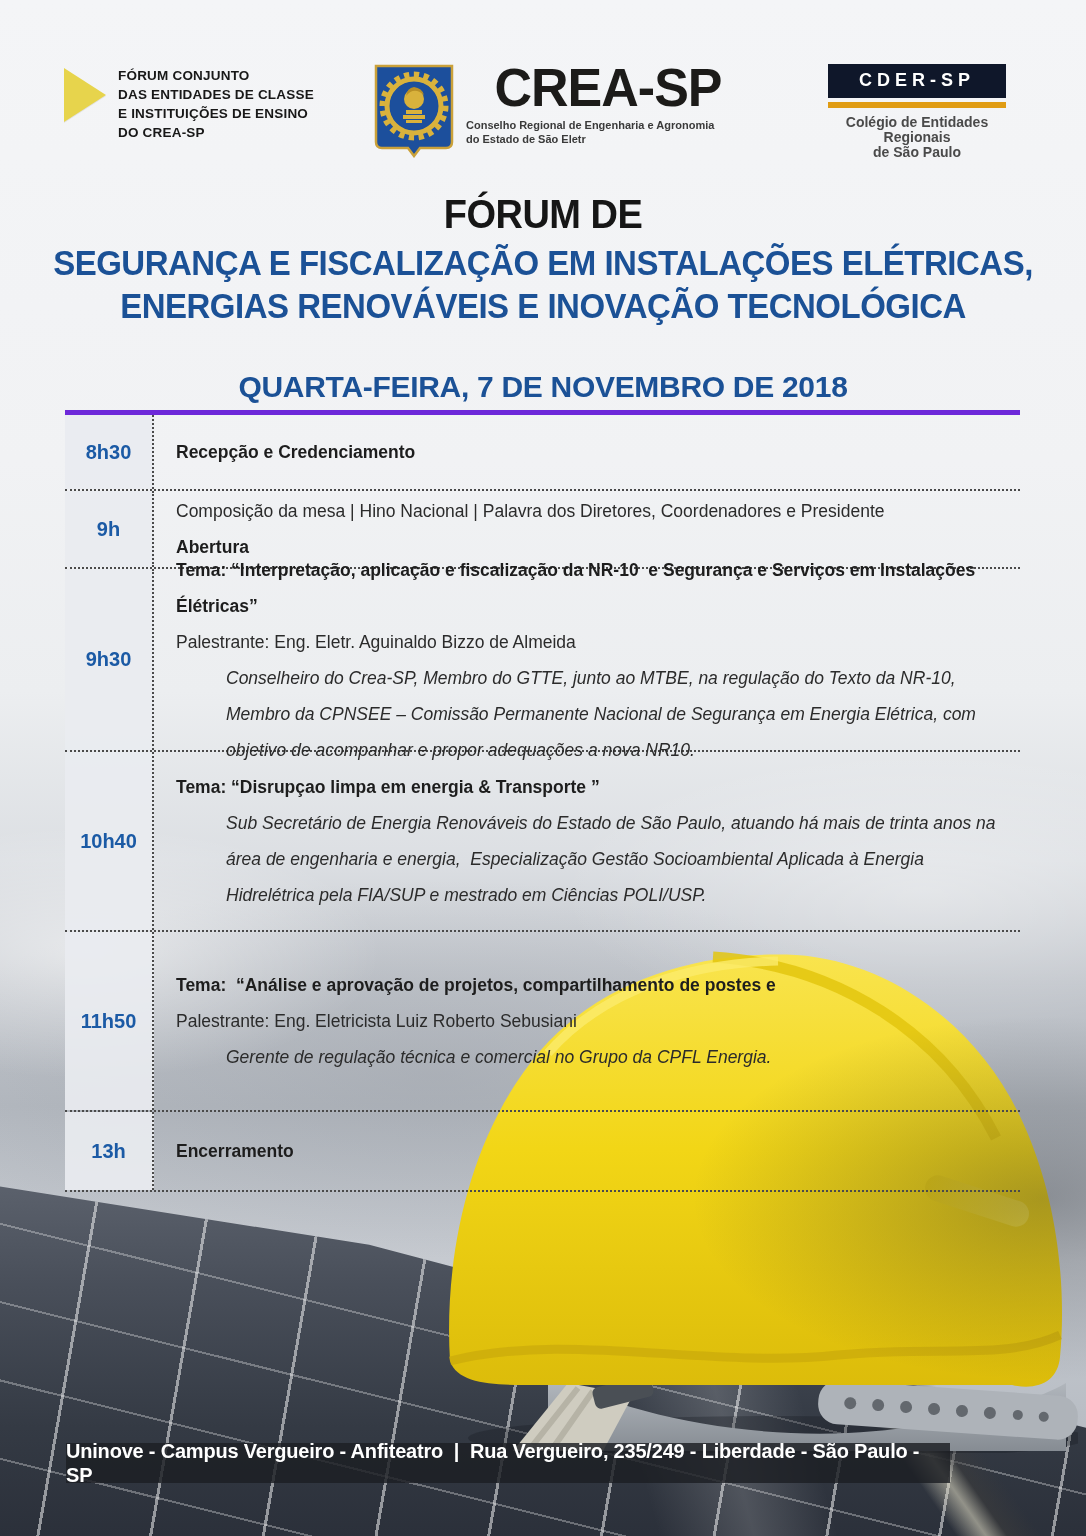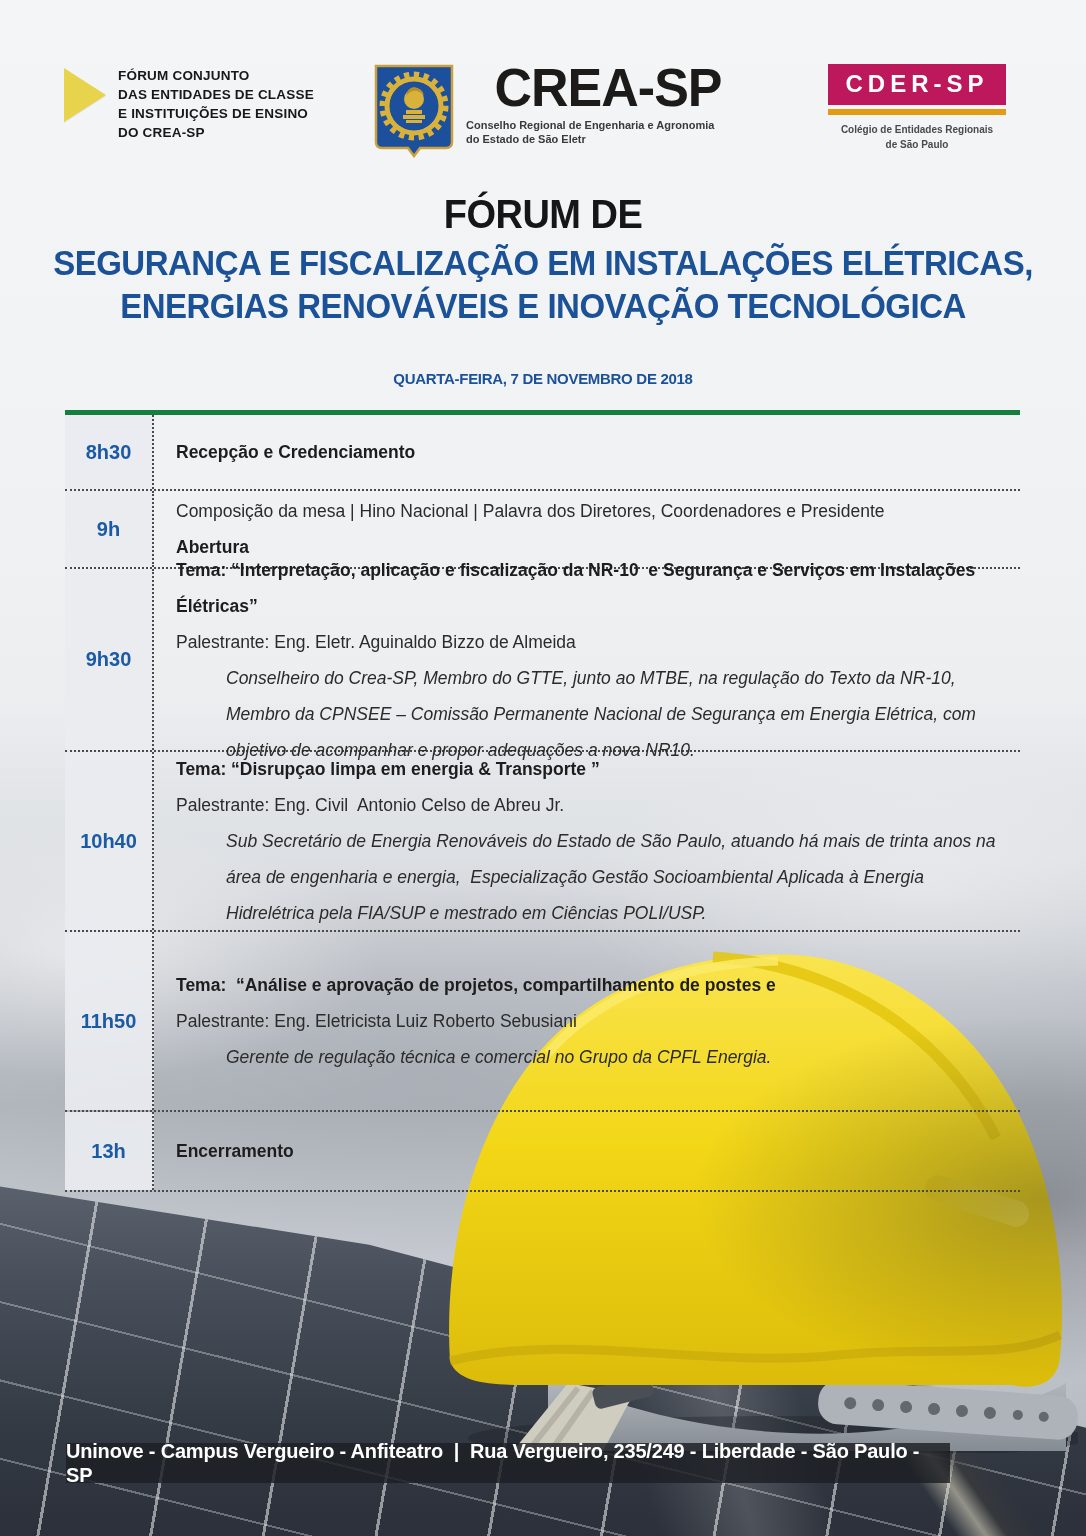--- a/index.html
+++ b/index.html
@@ -60,47 +60,47 @@
     position:absolute; left:96px; top:-4px; width:284px; text-align:center;
     font-size:52px; font-weight:bold; letter-spacing:-1px; color:#1c1b19;
     transform:scaleY(1.04); transform-origin:top;
   }
   .crea-caption{
     position:absolute; left:96px; top:58px; width:284px; text-align:left;
     font-size:11px; font-weight:bold; color:#3a3a3a; line-height:14px;
   }
   .cder{ position:absolute; left:828px; top:10px; width:178px; text-align:center; }
   .cder-box{
-    background:#be185d; color:#ffffff; font-weight:bold; font-size:24px;
+    background:#0f172a; color:#ffffff; font-weight:bold; font-size:18px;
     letter-spacing:5px; padding:6px 0 7px 0; text-align:center;
   }
   .cder-bar{ height:6px; background:#e09c13; margin-top:4px; }
   .cder-caption{
-    margin-top:7px; font-size:10px; font-weight:bold; color:#4a4a4a; line-height:15px;
+    margin-top:7px; font-size:14px; font-weight:bold; color:#4a4a4a; line-height:15px;
   }
 
   
   .title-block{ position:absolute; top:190px; left:0; width:100%; text-align:center; z-index:3; }
   .title-black{
     font-size:38px; font-weight:bold; color:#161616; letter-spacing:-.5px;
     line-height:46px; transform:scaleY(1.06); transform-origin:top;
   }
   .title-blue{
     margin-top:4px; font-size:33px; font-weight:bold; color:#1b5196;
     letter-spacing:-.5px; line-height:43px; transform:scaleY(1.06); transform-origin:top;
   }
   .date-line{
     position:absolute; top:370px; left:0; width:100%; text-align:center; z-index:3;
-    font-size:15px; font-weight:bold; color:#1b5196; letter-spacing:-.3px;
+    font-size:30px; font-weight:bold; color:#1b5196; letter-spacing:-.3px;
   }
 
   
   .schedule{
     position:absolute; top:410px; left:65px; width:955px; z-index:3;
-    border-top:5px solid #15803d;
+    border-top:5px solid #6d28d9;
   }
   .row{ display:flex; border-bottom:2px dotted #4a4a4a; }
   .row:nth-child(1){ height:74px; }
   .row:nth-child(2){ height:76px; }
   .row:nth-child(3){ height:181px; }
   .row:nth-child(4){ height:178px; }
   .row:nth-child(5){ height:178px; }
   .row:nth-child(6){ height:78px; }
   .time{
     width:87px; flex:0 0 87px; background:rgba(233,236,240,.92);
@@ -256,21 +256,20 @@
         <div class="cell">
           <div class="ln l-bold">Tema: “Interpretação, aplicação e fiscalização da NR-10  e Segurança e Serviços em Instalações Élétricas”</div>
           <div class="ln l-reg">Palestrante: Eng. Eletr. Aguinaldo Bizzo de Almeida</div>
           <div class="ln l-ital">Conselheiro do Crea-SP, Membro do GTTE, junto ao MTBE, na regulação do Texto da NR-10, Membro da CPNSEE – Comissão Permanente Nacional de Segurança em Energia Elétrica, com objetivo de acompanhar e propor adequações a nova NR10.</div>
         </div>
       </div>
       <div class="row">
         <div class="time">10h40</div>
         <div class="cell">
           <div class="ln l-bold">Tema: “Disrupçao limpa em energia &amp; Transporte ”</div>
-          <div class="ln l-reg">Palestrante: Eng. Civil  Antonio Celso de Abreu Jr.</div>
           <div class="ln l-ital">Sub Secretário de Energia Renováveis do Estado de São Paulo, atuando há mais de trinta anos na área de engenharia e energia,  Especialização Gestão Socioambiental Aplicada à Energia Hidrelétrica pela FIA/SUP e mestrado em Ciências POLI/USP.</div>
         </div>
       </div>
       <div class="row">
         <div class="time">11h50</div>
         <div class="cell">
           <div class="ln l-bold">Tema:  “Análise e aprovação de projetos, compartilhamento de postes e</div>
           <div class="ln l-reg">Palestrante: Eng. Eletricista Luiz Roberto Sebusiani</div>
           <div class="ln l-ital">Gerente de regulação técnica e comercial no Grupo da CPFL Energia.</div>
         </div>

